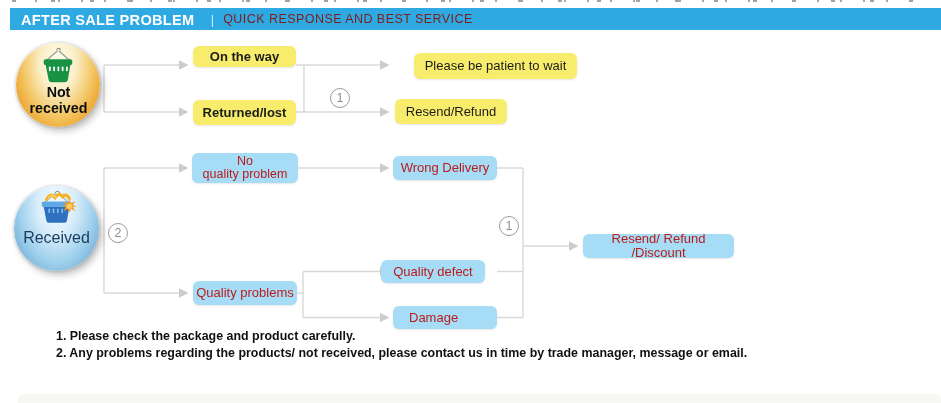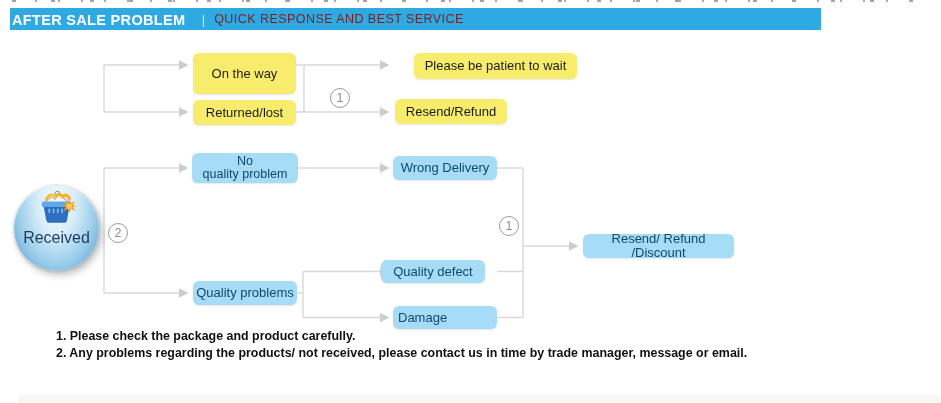--- a/index.html
+++ b/index.html
@@ -9,45 +9,45 @@
   }
   
   .top-crop {
     position:absolute; left:12px; top:0; width:905px; height:2px; opacity:.5;
     background-image:
       repeating-linear-gradient(90deg,#4a4a4a 0 4px,transparent 4px 39px),
       repeating-linear-gradient(90deg,#555 0 2px,transparent 2px 23px);
   }
   
   .header {
-    position:absolute; left:10px; top:8px; width:811px; height:22px;
+    position:absolute; left:10px; top:8px; width:931px; height:22px;
     background:#2EA9E1; display:flex; align-items:center;
-    padding-left:2px; box-sizing:border-box; white-space:nowrap;
+    padding-left:11px; box-sizing:border-box; white-space:nowrap;
   }
   .h-title { font-weight:bold; font-size:15px; color:#ffffff; letter-spacing:.3px;
              transform:scaleX(.97); transform-origin:0 50%; }
   .h-sep   { color:#cdeaf8; margin:0 9px 0 11px; font-size:13px; }
   .h-sub   { color:#7f1d1d; font-size:12.5px; letter-spacing:.45px; }
 
   
   .wires { position:absolute; left:0; top:0; z-index:1; }
 
   
   .node {
     position:absolute; z-index:2; box-sizing:border-box;
     display:flex; flex-direction:column; align-items:center; justify-content:center;
     border-radius:6px; font-size:13px; line-height:14px; text-align:center;
     box-shadow:0 1px 2px rgba(0,0,0,.10);
   }
   .yellow { background:#F7EC6B; color:#1c1c1c; }
-  .blue   { background:#A6DCF5; color:#0c4a6e; }
-  .align-left { align-items:flex-start; padding-left:5px; text-align:left; }
-
-  #n-on-the-way      { left:193px; top:53px;  width:103px; height:41px; }
-  #n-returned-lost   { left:193px; top:100px; width:103px; height:25px; }
+  .blue   { background:#A6DCF5; color:#b91c1c; }
+  .align-left { align-items:flex-start; padding-left:16px; text-align:left; }
+
+  #n-on-the-way      { left:193px; top:46px;  width:103px; height:21px;font-weight:bold; }
+  #n-returned-lost   { left:193px; top:100px; width:103px; height:25px;font-weight:bold; }
   #n-please-wait     { left:414px; top:53px;  width:163px; height:26px; }
   #n-resend-refund   { left:395px; top:99px;  width:112px; height:25px; }
   #n-no-quality      { left:192px; top:153px; width:106px; height:30px; font-size:12.5px; line-height:13px; }
   #n-quality-problems{ left:193px; top:281px; width:104px; height:24px; }
   #n-wrong-delivery  { left:393px; top:156px; width:104px; height:24px; }
   #n-quality-defect  { left:381px; top:260px; width:104px; height:23px; }
   #n-damage          { left:393px; top:306px; width:104px; height:23px; }
   #n-resend-discount { left:583px; top:234px; width:151px; height:24px; }
 
   
@@ -126,20 +126,37 @@
       <path d="M303 271.5 H388" marker-end="url(#arw)"></path>
       <path d="M303 317.5 H388" marker-end="url(#arw)"></path>
       <path d="M497 168 H523"></path>
       <path d="M497 271.5 H523"></path>
       <path d="M497 317.5 H523"></path>
       <path d="M523 168 V317.5"></path>
       <path d="M523 246 H577" marker-end="url(#arw)"></path>
     </g>
   </svg>
 
+  <div class="circle" id="c-not-received">
+    <div class="c-icon">
+      <svg width="46" height="38" viewBox="0 0 48 40">
+        <path d="M22.5 3 q2 -3.2 4.5 0" stroke="#8a8a8a" stroke-width="1.2" fill="none"></path>
+        <path d="M12 14 L23.5 4 M36 14 L25 4" stroke="#97a59b" stroke-width="1.5" fill="none"></path>
+        <rect x="9" y="13" width="30" height="6" rx="2" fill="#1A9243"></rect>
+        <path d="M11 19 L37 19 L34.5 34 q-.5 3 -3.5 3 L17.5 37 q-3 0 -3.5 -3 Z" fill="#1A9243"></path>
+        <rect x="14.5" y="20.5" width="1.8" height="5" rx=".9" fill="#fff"></rect>
+        <rect x="19" y="20.5" width="1.8" height="5" rx=".9" fill="#fff"></rect>
+        <rect x="23.5" y="20.5" width="1.8" height="5" rx=".9" fill="#fff"></rect>
+        <rect x="28" y="20.5" width="1.8" height="5" rx=".9" fill="#fff"></rect>
+        <rect x="32.5" y="20.5" width="1.8" height="5" rx=".9" fill="#fff"></rect>
+      </svg>
+    </div>
+    <div class="c-label">Not</div>
+    <div class="c-label">received</div>
+  </div>
 
   <div class="circle" id="c-received">
     <div class="c-icon">
       <svg width="50" height="38" viewBox="0 0 52 40">
         <path d="M24 3 q2.5 -3.4 5 0" stroke="#8a8a8a" stroke-width="1.1" fill="none"></path>
         <path d="M14 12 L25 3.5 M37 12 L27.5 3.5" stroke="#9ab0c4" stroke-width="1.3" fill="none"></path>
         <path d="M15 10 q4 -8 9 -2 q4 -6 8 -1 q4 -4 7 2" stroke="#F5B32A" stroke-width="3.4" fill="none" stroke-linecap="round"></path>
         <path d="M17 9 q4 -6 8 -1" stroke="#FBD56A" stroke-width="1.6" fill="none" stroke-linecap="round"></path>
         <rect x="10" y="12" width="31" height="6" rx="2" fill="#5FA9E6"></rect>
         <path d="M12 18 L39 18 L36.6 31.5 q-.5 3 -3.3 3 L18 34.5 q-2.8 0 -3.3 -3 Z" fill="#2E6FC0"></path>

